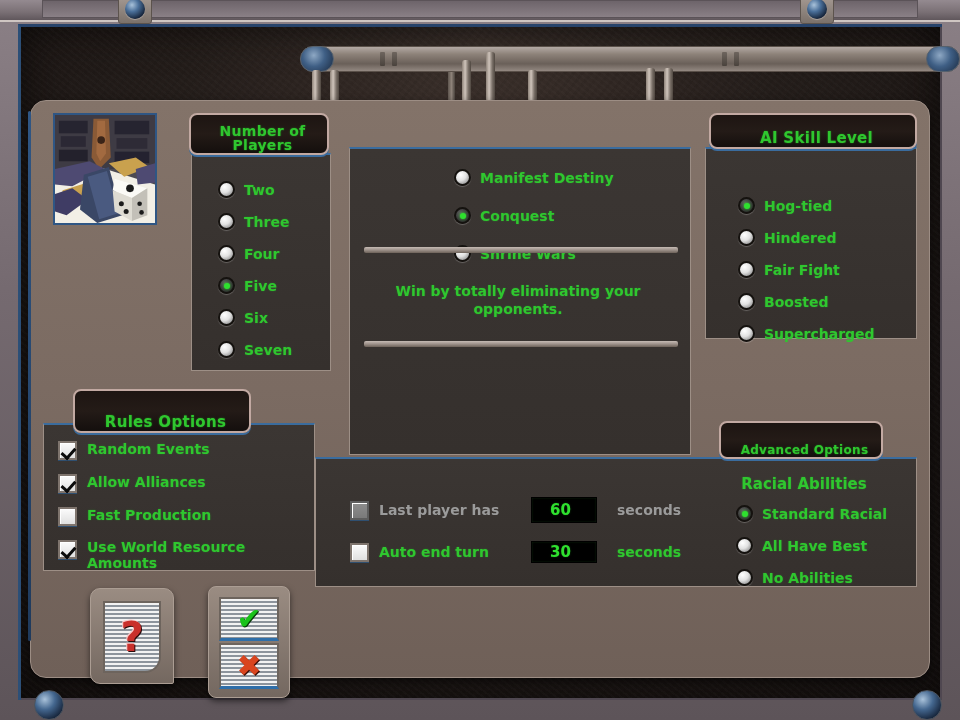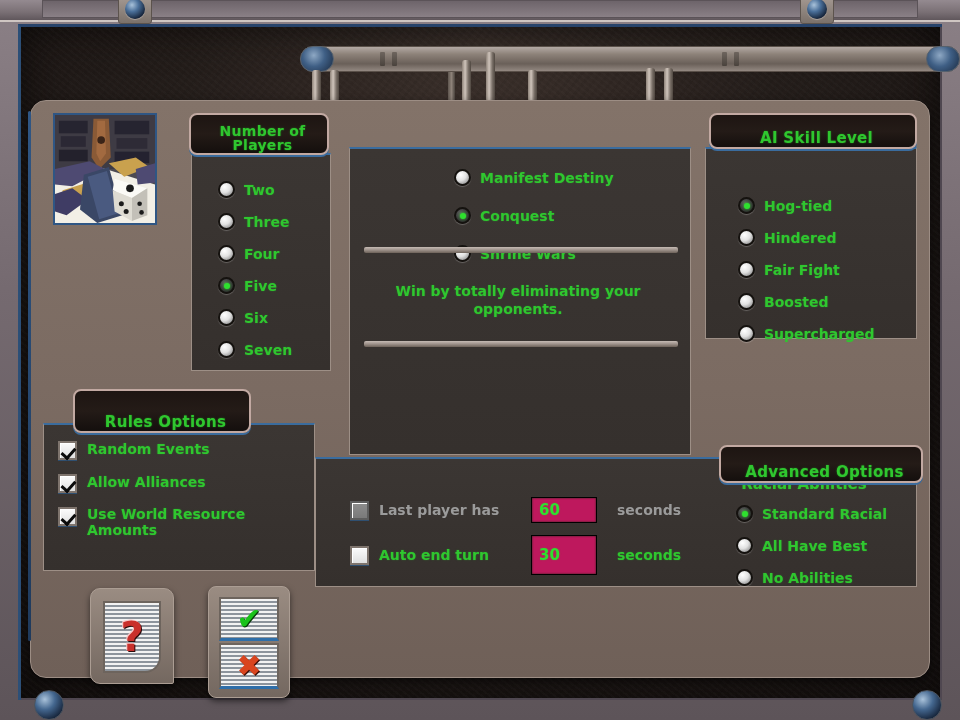--- a/index.html
+++ b/index.html
@@ -193,24 +193,24 @@
     border-radius:2px;
   }
 
   .desc{
     position:absolute; text-align:center;
     color:#2fc72f; font-weight:bold; line-height:1.25;
     text-shadow:0 0 2px rgba(40,200,40,.35);
   }
 
   .numfield{
-    background:#be185d; border:1px solid #000;
+    background:#000000; border:1px solid #000;
     color:#2fe02f; font-weight:bold;
     display:flex; align-items:center;
-    padding-left:7px;
+    padding-left:18px;
     box-shadow:inset 0 0 2px #0f2a0f;
   }
 
   
   .thumb{
     position:absolute;
     border:2px solid #2f5684;
     background:#ded9d0;
     overflow:hidden;
   }
@@ -407,45 +407,49 @@
 
         <div class="check-row">
           <span class="cbox checked"></span>
           <span>Random Events</span>
         </div>
         <div class="check-row">
           <span class="cbox checked"></span>
           <span>Allow Alliances</span>
         </div>
         <div class="check-row">
+          <span class="cbox"></span>
+          <span>Fast Production</span>
+        </div>
+        <div class="check-row">
           <span class="cbox checked"></span>
           <span style="line-height:1.12;">Use World Resource Amounts</span>
         </div>
       </div>
     </div>
 
-    <div class="titlebar" style="left:688px; top:320px; width:204px; height:38px; font-size:15px;margin-top:24px;">
+    <div class="titlebar" style="left:688px; top:320px; width:164px; height:38px; font-size:12px;">
       <span>Advanced Options</span>
     </div>
     <div class="panel" style="left:284px; top:356px; width:602px; height:130px;">
       <div class="panel-inner"></div>
 
-      <div style="position:absolute; left:34px; top:38px; display:flex; flex-direction:column; gap:12px; font-size:14px;">
+      <div style="position:absolute; left:34px; top:38px; display:flex; flex-direction:column; gap:18px; font-size:14px;">
 
         <div class="check-row" style="align-items:center;">
           <span class="cbox disabled"></span>
           <span class="dim" style="width:142px;">Last player has</span>
           <span class="numfield" style="width:66px; height:26px; font-size:15px;">60</span>
           <span class="dim" style="margin-left:10px;">seconds</span>
         </div>
 
         <div class="check-row" style="align-items:center;">
           <span class="cbox"></span>
           <span style="width:142px;">Auto end turn</span>
-          <span class="numfield" style="width:66px; height:40px; font-size:15px;">30</span>
+          <span class="numfield" style="width:66px; height:22px; font-size:15px;">30</span>
           <span style="margin-left:10px;">seconds</span>
         </div>
       </div>
 
       <div class="desc" style="left:378px; top:16px; width:220px; font-size:15px;">Racial Abilities</div>
 
       <div style="position:absolute; left:420px; top:46px; display:flex; flex-direction:column; gap:13px; font-size:14px;">
         <div class="radio-row">
           <span class="radio on"></span>
           <span>Standard Racial</span>

